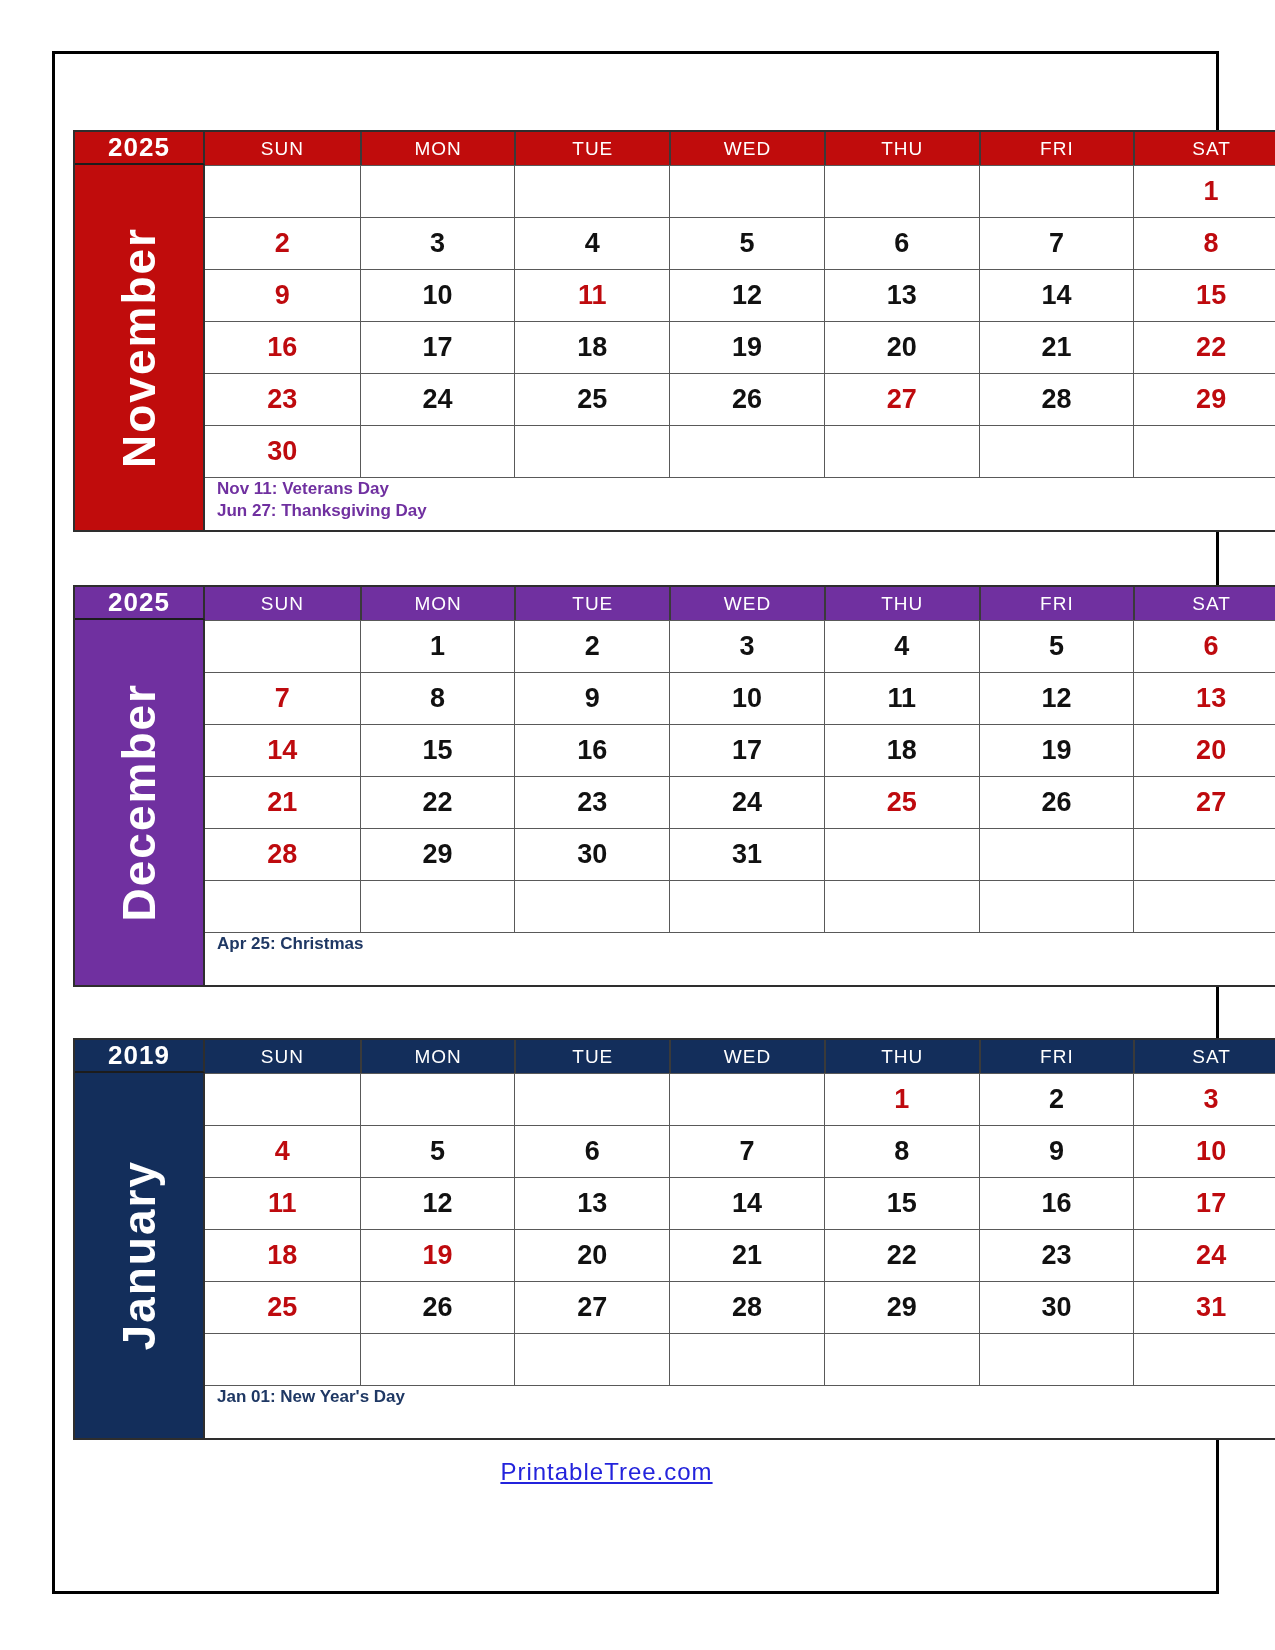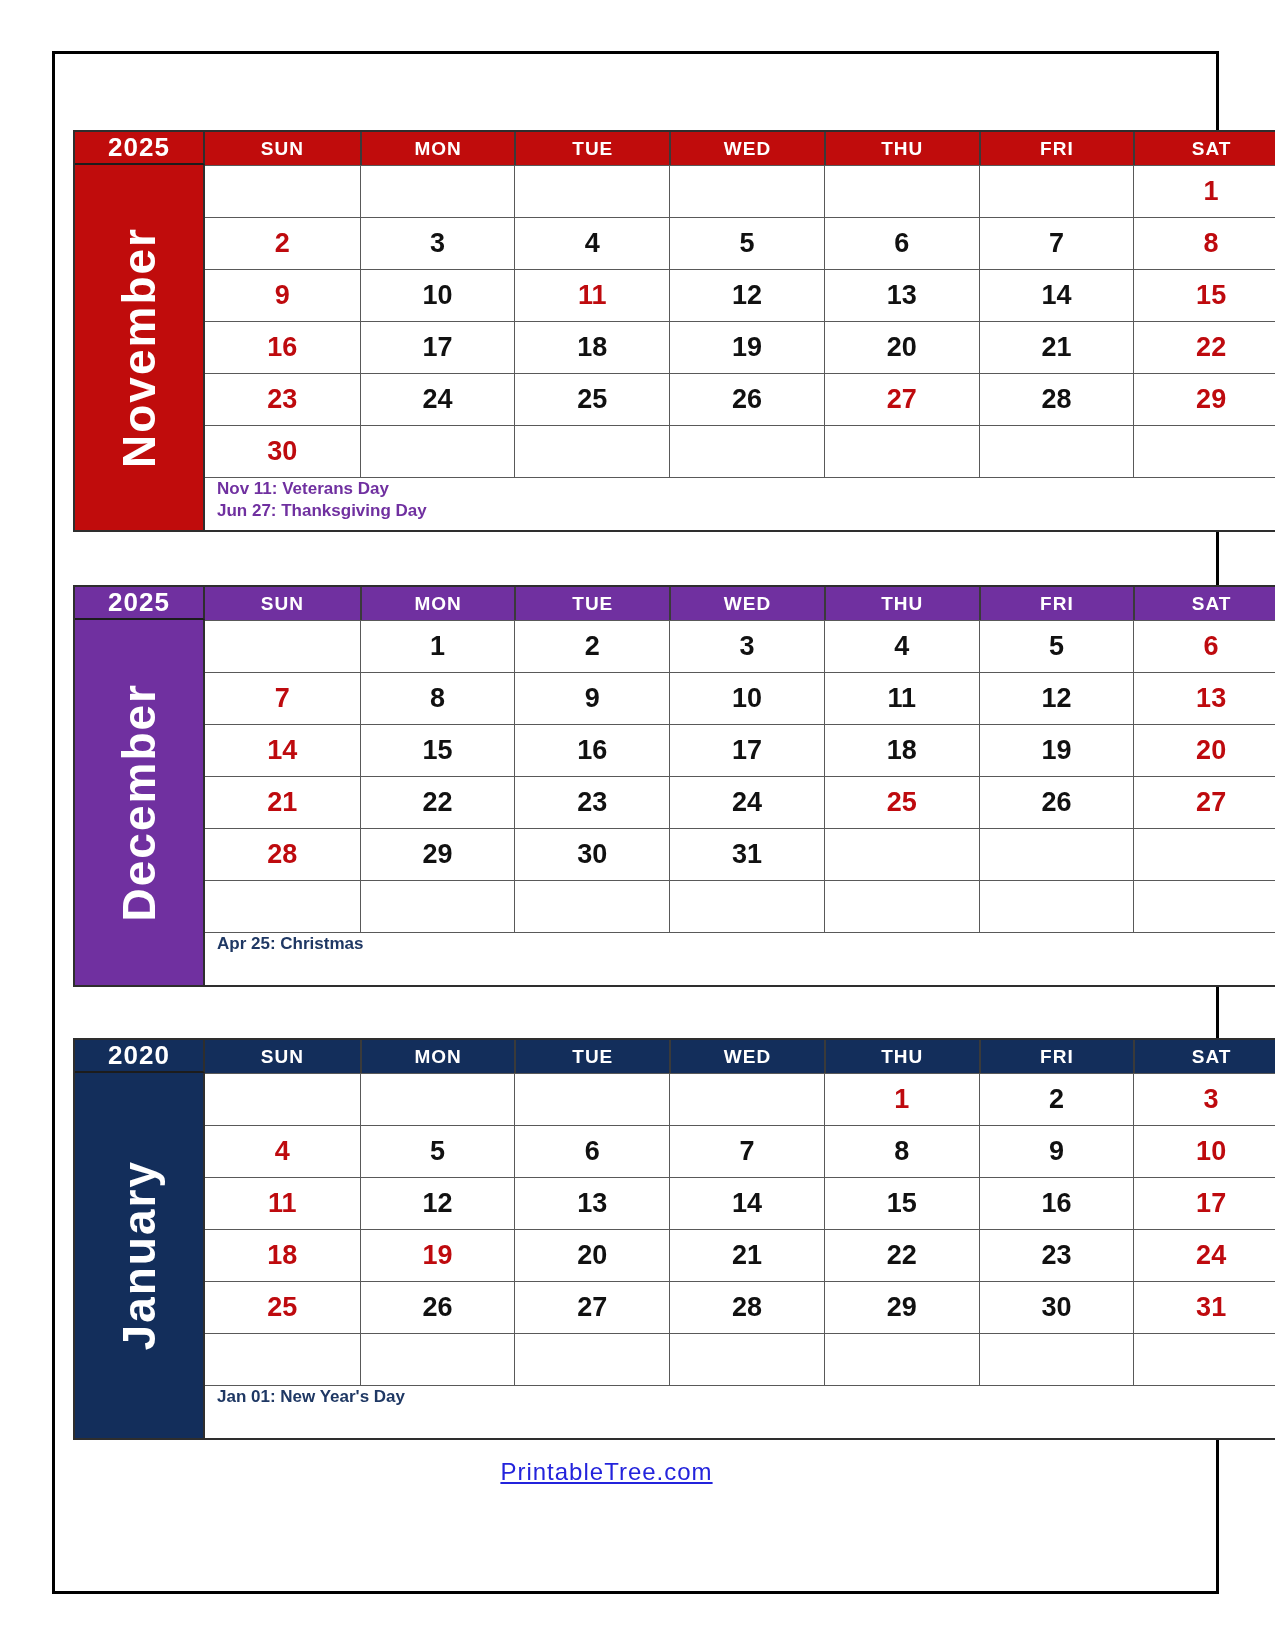--- a/index.html
+++ b/index.html
@@ -31,21 +31,21 @@
     grid-row:1; grid-column:1;
     background:var(--theme);
     color:#fff; font-weight:bold; font-size:26px; letter-spacing:1px;
     display:flex; align-items:center; justify-content:center;
     border-right:2px solid #2e2e2e;
     border-bottom:2px solid #1c1c1c;
   }
   .dow-cells { display:contents; }
   .dow {
     background:var(--theme);
-    color:#fff; font-weight:bold; font-size:19px; letter-spacing:1px;
+    color:#fff; font-weight:normal; font-size:19px; letter-spacing:1px;
     display:flex; align-items:center; justify-content:center;
     border-left:2px solid #3a3a3a;
   }
   .dow-cells > .dow:first-child { border-left:none; }
 
   .label-cell {
     grid-column:1; grid-row:2 / 9;
     background:var(--theme);
     border-right:2px solid #2e2e2e;
     display:flex; align-items:center; justify-content:center;
@@ -110,21 +110,21 @@
   <div class="label-cell">
     <span class="vert">December</span>
   </div>
   <div class="date-cells"><div class="date-cell"></div><div class="date-cell">1</div><div class="date-cell">2</div><div class="date-cell">3</div><div class="date-cell">4</div><div class="date-cell">5</div><div class="date-cell red">6</div><div class="date-cell red">7</div><div class="date-cell">8</div><div class="date-cell">9</div><div class="date-cell">10</div><div class="date-cell">11</div><div class="date-cell">12</div><div class="date-cell red">13</div><div class="date-cell red">14</div><div class="date-cell">15</div><div class="date-cell">16</div><div class="date-cell">17</div><div class="date-cell">18</div><div class="date-cell">19</div><div class="date-cell red">20</div><div class="date-cell red">21</div><div class="date-cell">22</div><div class="date-cell">23</div><div class="date-cell">24</div><div class="date-cell red">25</div><div class="date-cell">26</div><div class="date-cell red">27</div><div class="date-cell red">28</div><div class="date-cell">29</div><div class="date-cell">30</div><div class="date-cell">31</div><div class="date-cell"></div><div class="date-cell"></div><div class="date-cell"></div><div class="date-cell"></div><div class="date-cell"></div><div class="date-cell"></div><div class="date-cell"></div><div class="date-cell"></div><div class="date-cell"></div><div class="date-cell"></div></div>
   <div class="note-cell" style="color: rgb(31, 56, 100);">
       <div>Apr 25: Christmas</div>
     </div>
 </section>
 
 <section class="month m2" style="--theme: #132E5B;">
-  <div class="year-cell">2020</div>
+  <div class="year-cell">2019</div>
   <div class="dow-cells"><div class="dow">SUN</div><div class="dow">MON</div><div class="dow">TUE</div><div class="dow">WED</div><div class="dow">THU</div><div class="dow">FRI</div><div class="dow">SAT</div></div>
   <div class="label-cell">
     <span class="vert">January</span>
   </div>
   <div class="date-cells"><div class="date-cell"></div><div class="date-cell"></div><div class="date-cell"></div><div class="date-cell"></div><div class="date-cell red">1</div><div class="date-cell">2</div><div class="date-cell red">3</div><div class="date-cell red">4</div><div class="date-cell">5</div><div class="date-cell">6</div><div class="date-cell">7</div><div class="date-cell">8</div><div class="date-cell">9</div><div class="date-cell red">10</div><div class="date-cell red">11</div><div class="date-cell">12</div><div class="date-cell">13</div><div class="date-cell">14</div><div class="date-cell">15</div><div class="date-cell">16</div><div class="date-cell red">17</div><div class="date-cell red">18</div><div class="date-cell red">19</div><div class="date-cell">20</div><div class="date-cell">21</div><div class="date-cell">22</div><div class="date-cell">23</div><div class="date-cell red">24</div><div class="date-cell red">25</div><div class="date-cell">26</div><div class="date-cell">27</div><div class="date-cell">28</div><div class="date-cell">29</div><div class="date-cell">30</div><div class="date-cell red">31</div><div class="date-cell"></div><div class="date-cell"></div><div class="date-cell"></div><div class="date-cell"></div><div class="date-cell"></div><div class="date-cell"></div><div class="date-cell"></div></div>
   <div class="note-cell" style="color: rgb(31, 56, 100);">
       <div>Jan 01: New Year's Day</div>
     </div>
 </section>
 

